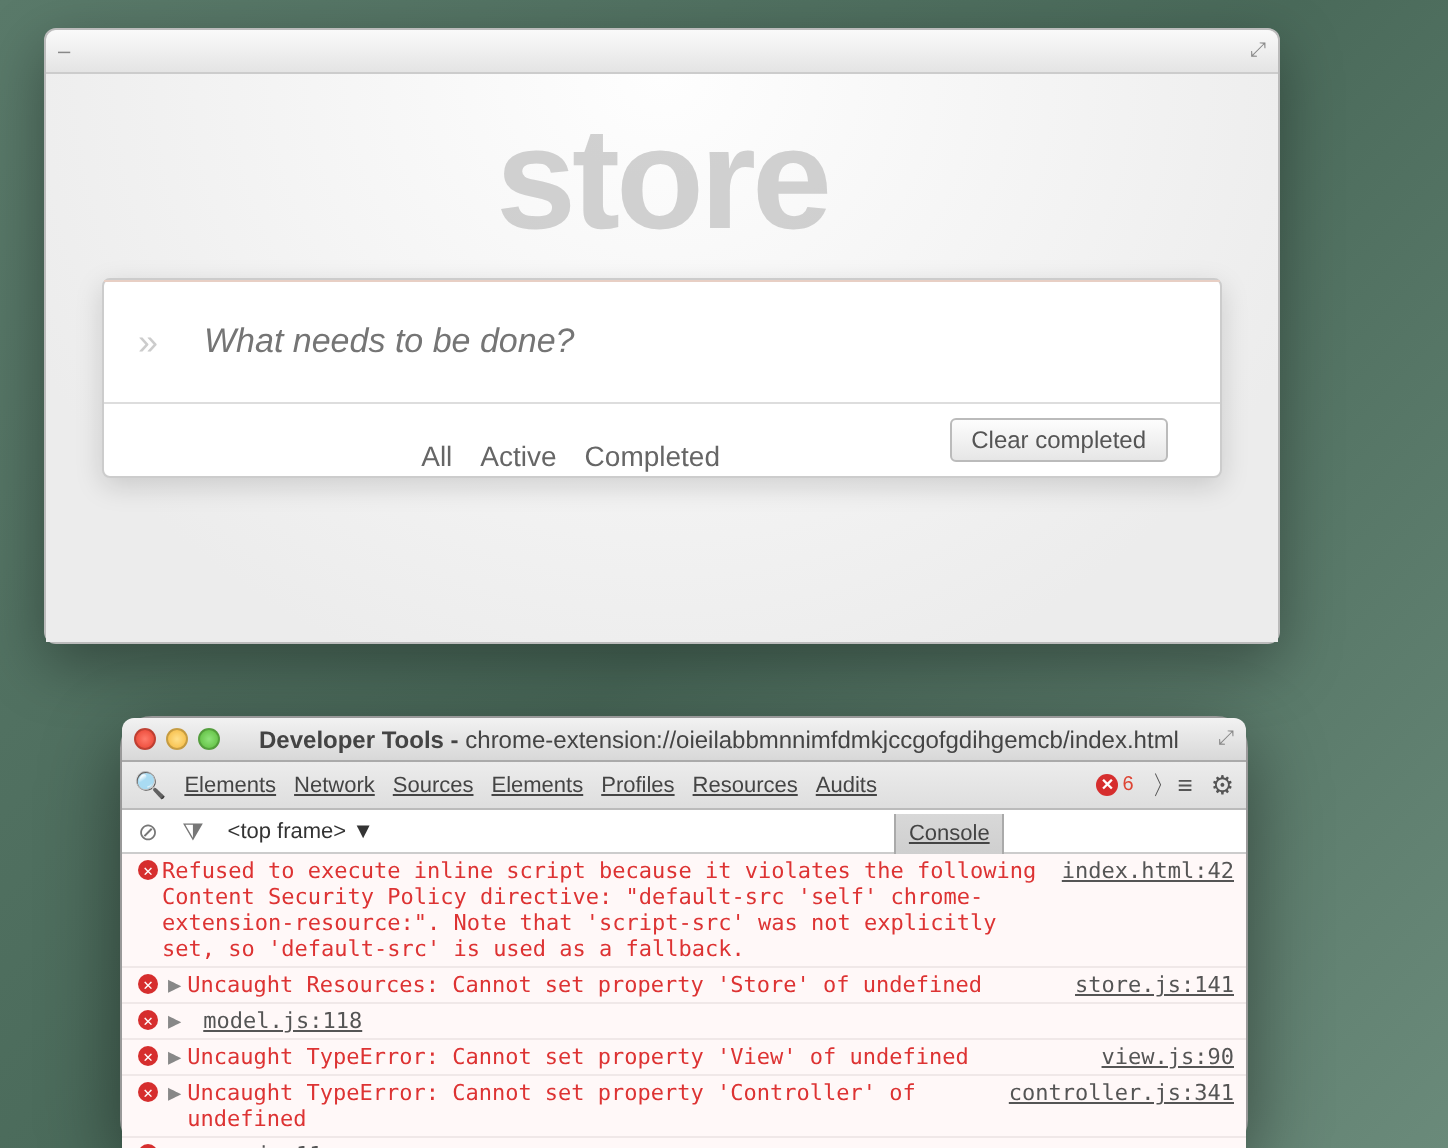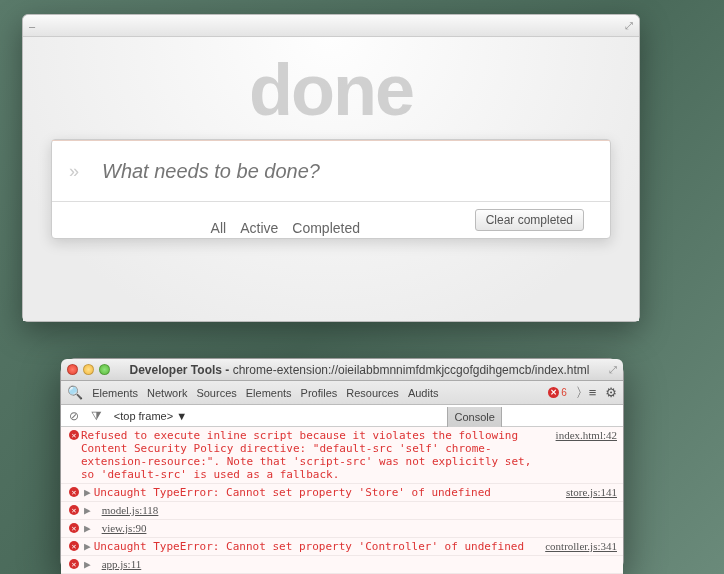--- a/index.html
+++ b/index.html
@@ -63,21 +63,21 @@
 }
 .toggle-all {
   width: 44px;
   text-align: center;
   color: #ccc;
   font-size: 18px;
 }
 .todo-input {
   flex: 1;
   border: none;
-  font-size: 20px;
+  font-size: 17px;
   font-style: italic;
   color: #bbb;
   outline: none;
   padding: 6px;
   background: transparent;
 }
 .footer-row {
   display: flex;
   align-items: center;
   height: 36px;
@@ -139,21 +139,21 @@
   height: 24px;
   background: linear-gradient(#ececec,#dedede);
   border-bottom: 1px solid #bbb;
   display: flex;
   align-items: center;
   padding: 0 6px;
   gap: 9px;
   font-size: 11px;
   color: #444;
 }
-.dt-toolbar .tab { cursor: pointer; white-space: nowrap; }
+.dt-toolbar .tab { cursor: pointer; white-space: nowrap; text-decoration: underline; }
 .dt-toolbar .tab.active {
   background: linear-gradient(#d8d8d8,#cfcfcf);
   padding: 4px 6px;
   border-left: 1px solid #aaa;
   border-right: 1px solid #aaa;
   margin-top: 48px;
 }
 .dt-toolbar .spacer { flex: 1; }
 .err-badge {
   display: inline-flex; align-items: center; gap: 2px;
@@ -195,36 +195,36 @@
   display: flex; align-items: flex-start; justify-content: center;
   padding-top: 1px;
 }
 .err-icon {
   width: 10px; height: 10px; border-radius: 50%;
   background: #d62e2e; color: #fff; font-size: 8px; font-weight: bold;
   display: inline-flex; align-items: center; justify-content: center;
 }
 .row .arrow { color: #888; padding: 0 3px; cursor: pointer; }
 .row .msg { flex: 1; color: #d33; white-space: pre-wrap; }
-.row .src { color: #555; text-decoration: underline; padding-left: 8px; white-space: nowrap; font-family: Liberation Serif, serif; }
+.row .src { color: #555; text-decoration: underline; padding-left: 8px; white-space: nowrap; }
 .prompt {
   display: flex; align-items: center; padding: 2px 6px;
   font-family: Menlo, monospace; font-size: 11px;
 }
 </style>
 </head>
 <body>
 
 <div class="app-window">
   <div class="app-titlebar">
     <span class="left">–</span>
     <span class="right">⤢</span>
   </div>
   <div class="app-body">
-    <div class="app-title">done</div>
+    <div class="app-title">store</div>
     <div class="todo-card">
       <div class="input-row">
         <div class="toggle-all">»</div>
         <input class="todo-input" placeholder="What needs to be done?" style="">
       </div>
       <div class="footer-row">
         <div style="width:44px"></div>
         <div class="filters">
           <span>All</span>
           <span>Active</span>
@@ -280,35 +280,36 @@
           <span class="err-icon">✕</span>
         </span>
         <span class="msg">Refused to execute inline script because it violates the following Content Security Policy directive: "default-src 'self' chrome-extension-resource:". Note that 'script-src' was not explicitly set, so 'default-src' is used as a fallback.</span>
         <span class="src">index.html:42</span>
       </div>
       <div class="row">
         <span class="gutter">
           <span class="err-icon">✕</span>
         </span>
         <span class="arrow">▶</span>
-        <span class="msg">Uncaught TypeError: Cannot set property 'Store' of undefined</span>
+        <span class="msg">Uncaught Resources: Cannot set property 'Store' of undefined</span>
         <span class="src">store.js:141</span>
       </div>
       <div class="row">
         <span class="gutter">
           <span class="err-icon">✕</span>
         </span>
         <span class="arrow">▶</span>
         <span class="src">model.js:118</span>
       </div>
       <div class="row">
         <span class="gutter">
           <span class="err-icon">✕</span>
         </span>
         <span class="arrow">▶</span>
+        <span class="msg">Uncaught TypeError: Cannot set property 'View' of undefined</span>
         <span class="src">view.js:90</span>
       </div>
       <div class="row">
         <span class="gutter">
           <span class="err-icon">✕</span>
         </span>
         <span class="arrow">▶</span>
         <span class="msg">Uncaught TypeError: Cannot set property 'Controller' of undefined</span>
         <span class="src">controller.js:341</span>
       </div>

